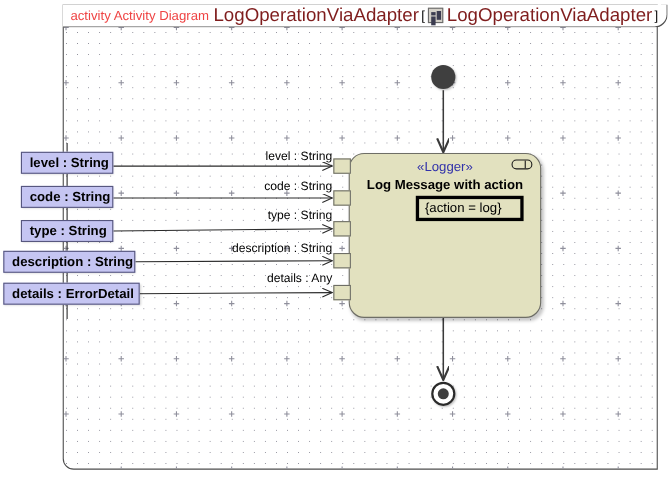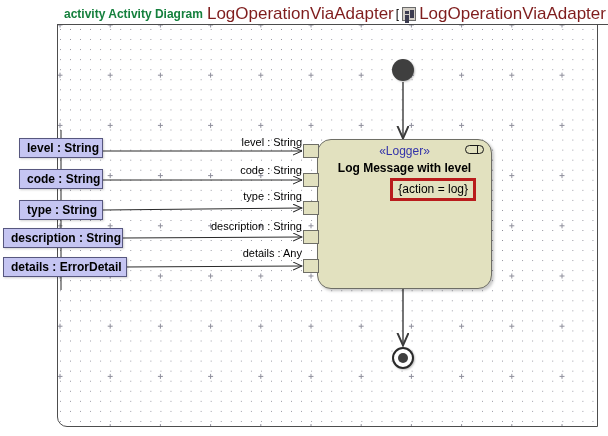--- a/index.html
+++ b/index.html
@@ -70,23 +70,23 @@
     border-radius: 0 0 12px 0;
     background: #ffffff;
     display: flex;
     align-items: center;
     white-space: nowrap;
     font-size: 12px;
     color: #000000;
     z-index: 6;
   }
   .frame-tab .kw {
-    font-weight: bold;
-    font-size: 12px;
-    color: #15803d;
+    font-weight: normal;
+    font-size: 12px;
+    color: #ef4444;
   }
   .frame-tab .nm {
     font-size: 17px;
     color: #7f1d1d;
     margin-left: 4px;
   }
   .frame-tab .brk {
     font-size: 12px;
     color: #000;
     margin-left: 2px;
@@ -146,22 +146,22 @@
     left: 0; right: 0;
     text-align: center;
     font-size: 12px;
     font-weight: bold;
     color: #000;
   }
   .constraint {
     position: absolute;
     top: 38px;
     right: 15px;
-    padding: 1px 5px 2px 5px;
-    border: 3px solid #b91c1c;
+    padding: 1px 17px 2px 5px;
+    border: 3px solid #000000;
     background: #e2e1bf;
     font-size: 12px;
     color: #000;
     white-space: nowrap;
     box-sizing: border-box;
   }
   .rake-icon {
     position: absolute;
     top: 5px;
     right: 7px;
@@ -321,21 +321,21 @@
 
   <div class="pin" style="left:303px; top:144px;"></div>
   <div class="pin" style="left:303px; top:173px;"></div>
   <div class="pin" style="left:303px; top:201px;"></div>
   <div class="pin" style="left:303px; top:230px;"></div>
   <div class="pin" style="left:303px; top:259px;"></div>
 
   <div class="activity-node">
     <div class="rake-icon"></div>
     <div class="stereotype">«Logger»</div>
-    <div class="node-name">Log Message with level</div>
+    <div class="node-name">Log Message with action</div>
     <div class="constraint">{action = log}</div>
   </div>
 
   <div class="initial-node" style="left:392px; top:59px;"></div>
 
   <div class="final-node" style="left:392px; top:347px;"></div>
 
 </div>
 
 </body></html>

